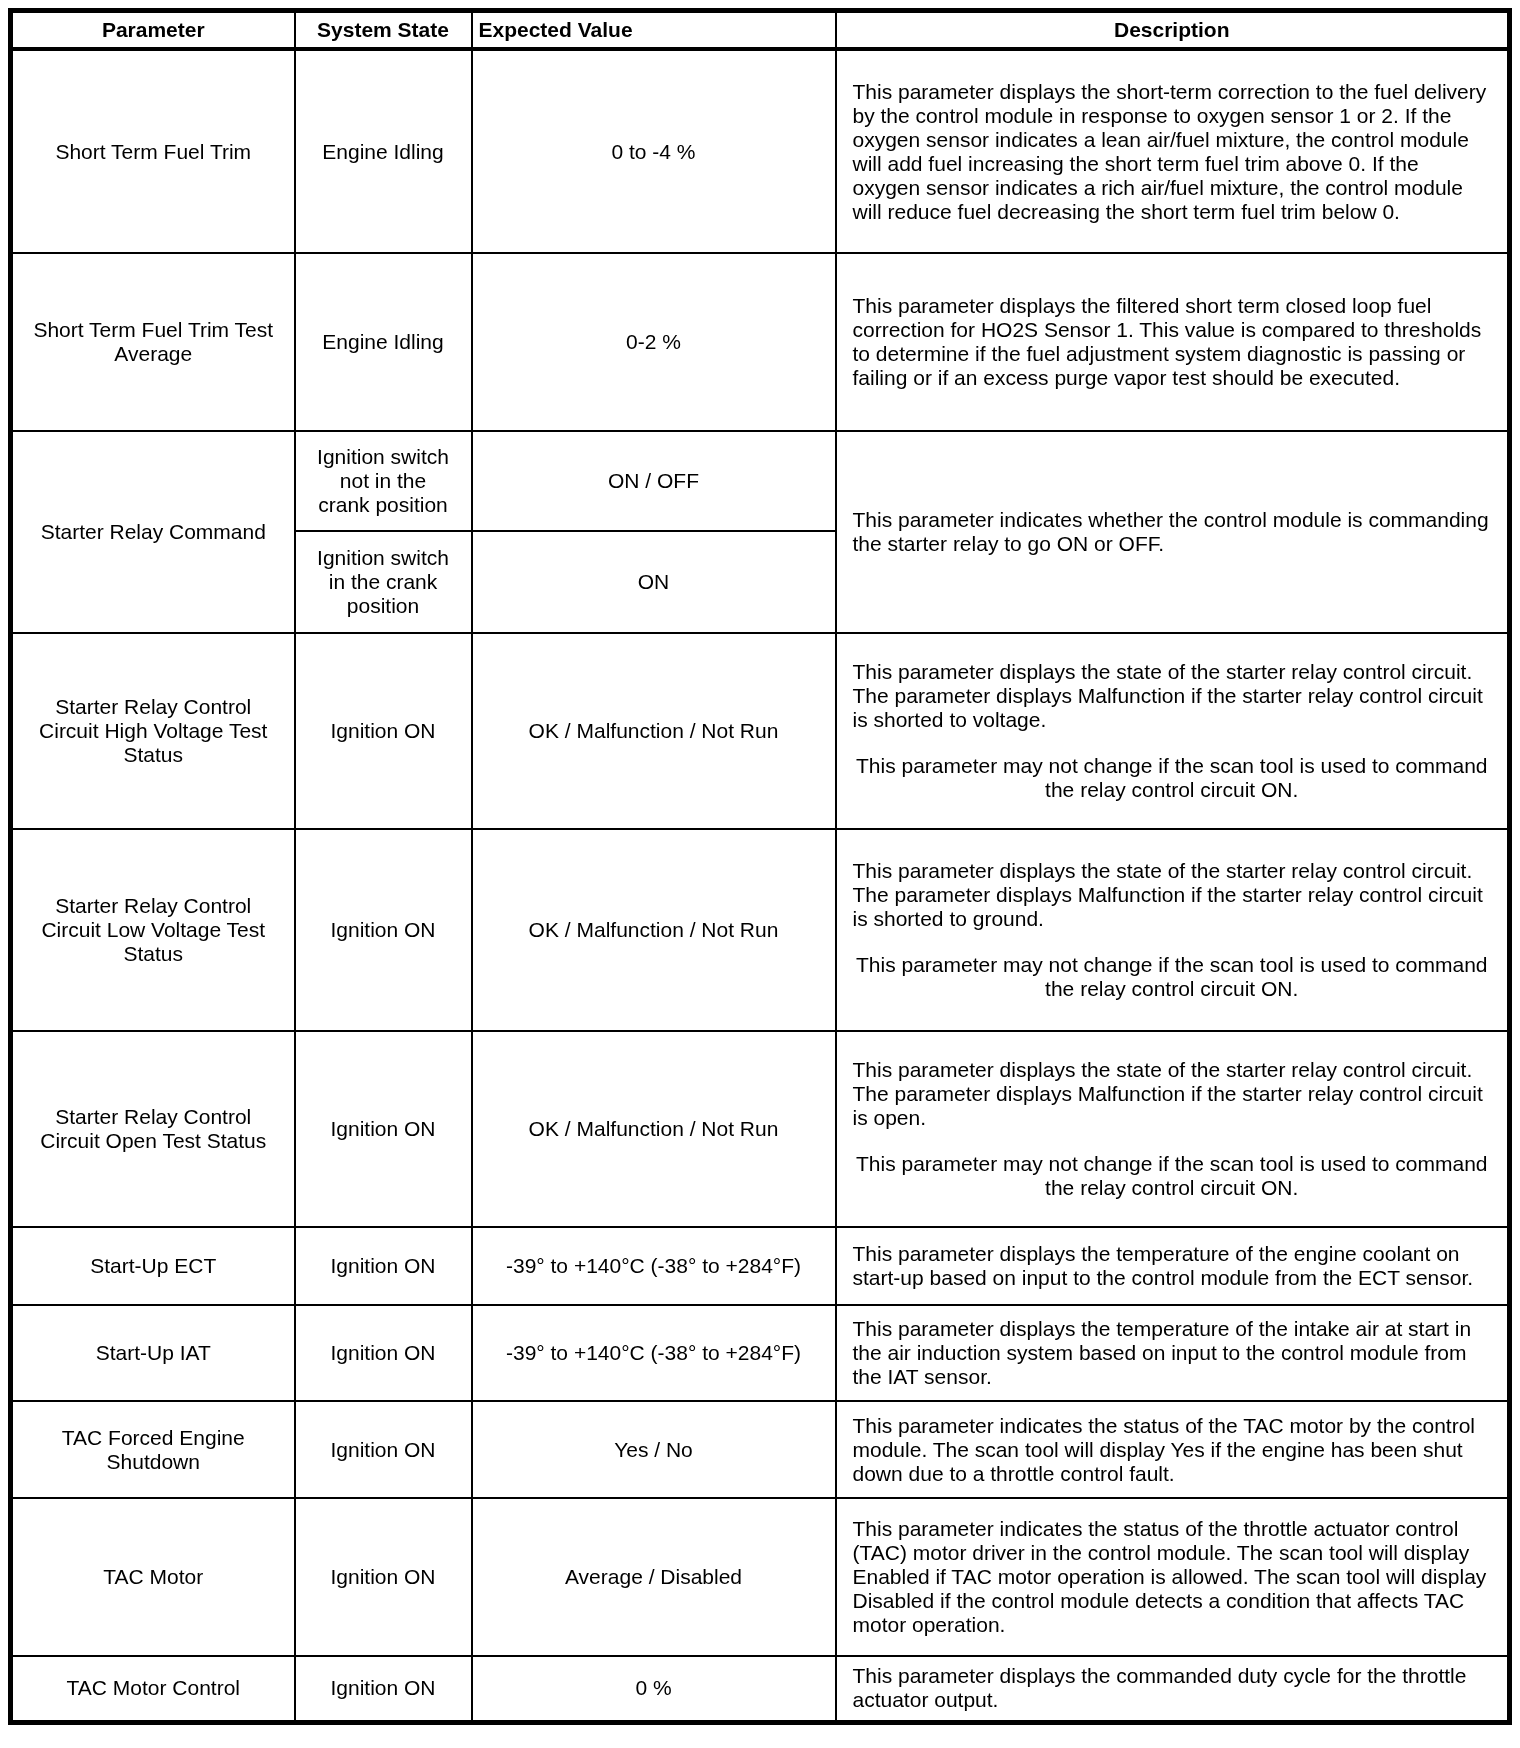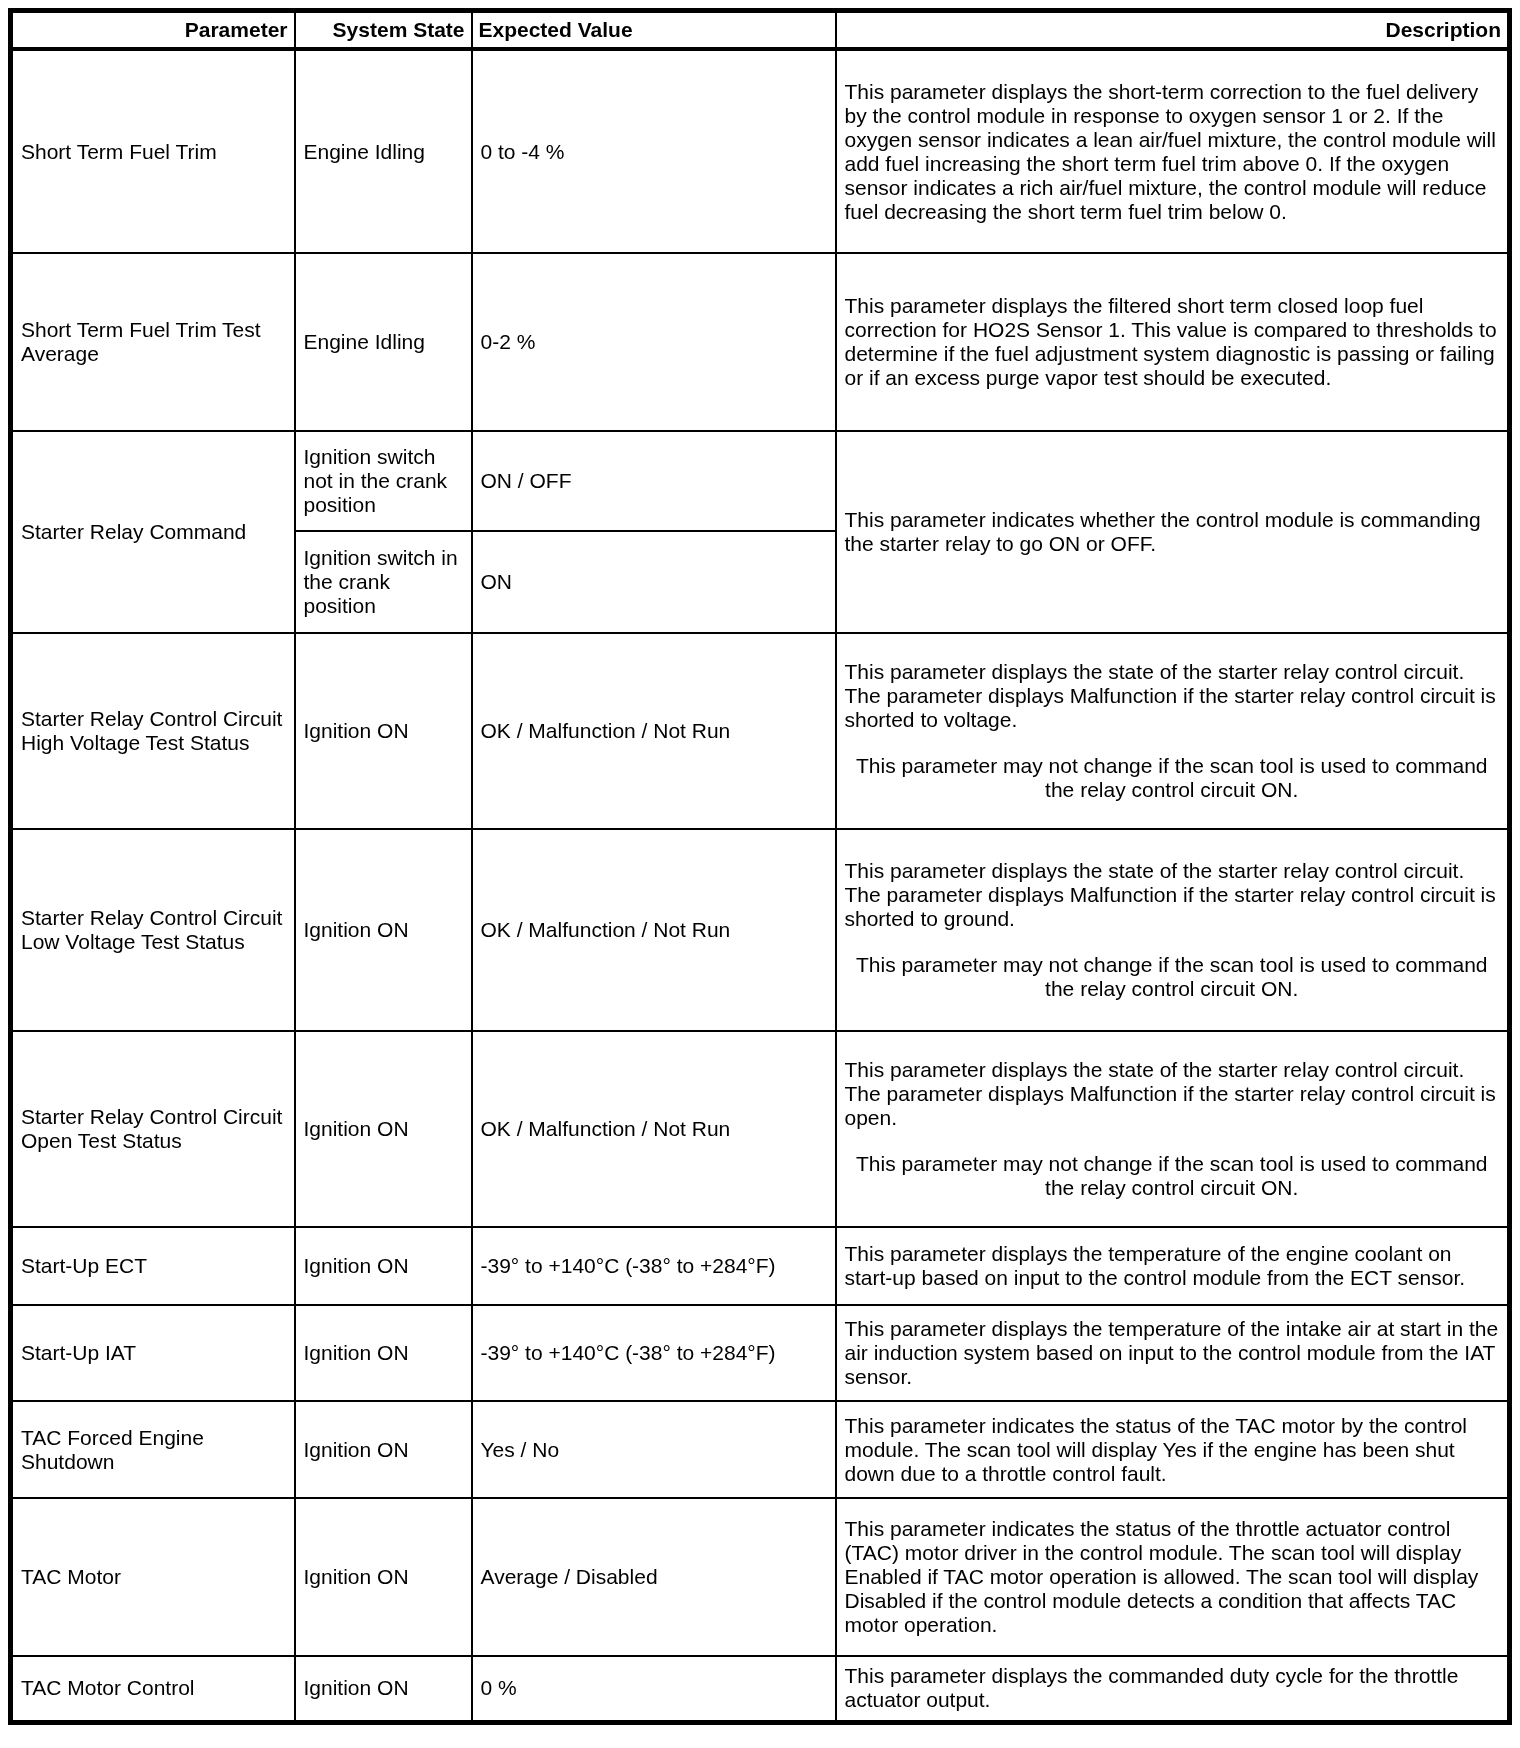--- a/index.html
+++ b/index.html
@@ -21,35 +21,35 @@
     width: 1504px;
     border: 5px solid #000000;
     background: #ffffff;
   }
   table.params th,
   table.params td {
     border: 2px solid #000000;
     font-size: 21px;
     line-height: 24px;
     vertical-align: middle;
-    padding: 3px 8px;
+    padding: 3px 16px;
     overflow: hidden;
   }
   table.params thead th {
     font-weight: bold;
-    text-align: right;
+    text-align: center;
     border-bottom: 4px solid #000000;
     height: 30px;
     padding: 2px 6px;
   }
   table.params thead th.align-left {
     text-align: left;
   }
   td.param-cell, td.state-cell, td.value-cell {
-    text-align: left;
+    text-align: center;
   }
   td.desc-cell p {
     margin: 0;
   }
   td.desc-cell p + p {
     margin-top: 22px;
     text-align: center;
   }
 </style>
 </head>

